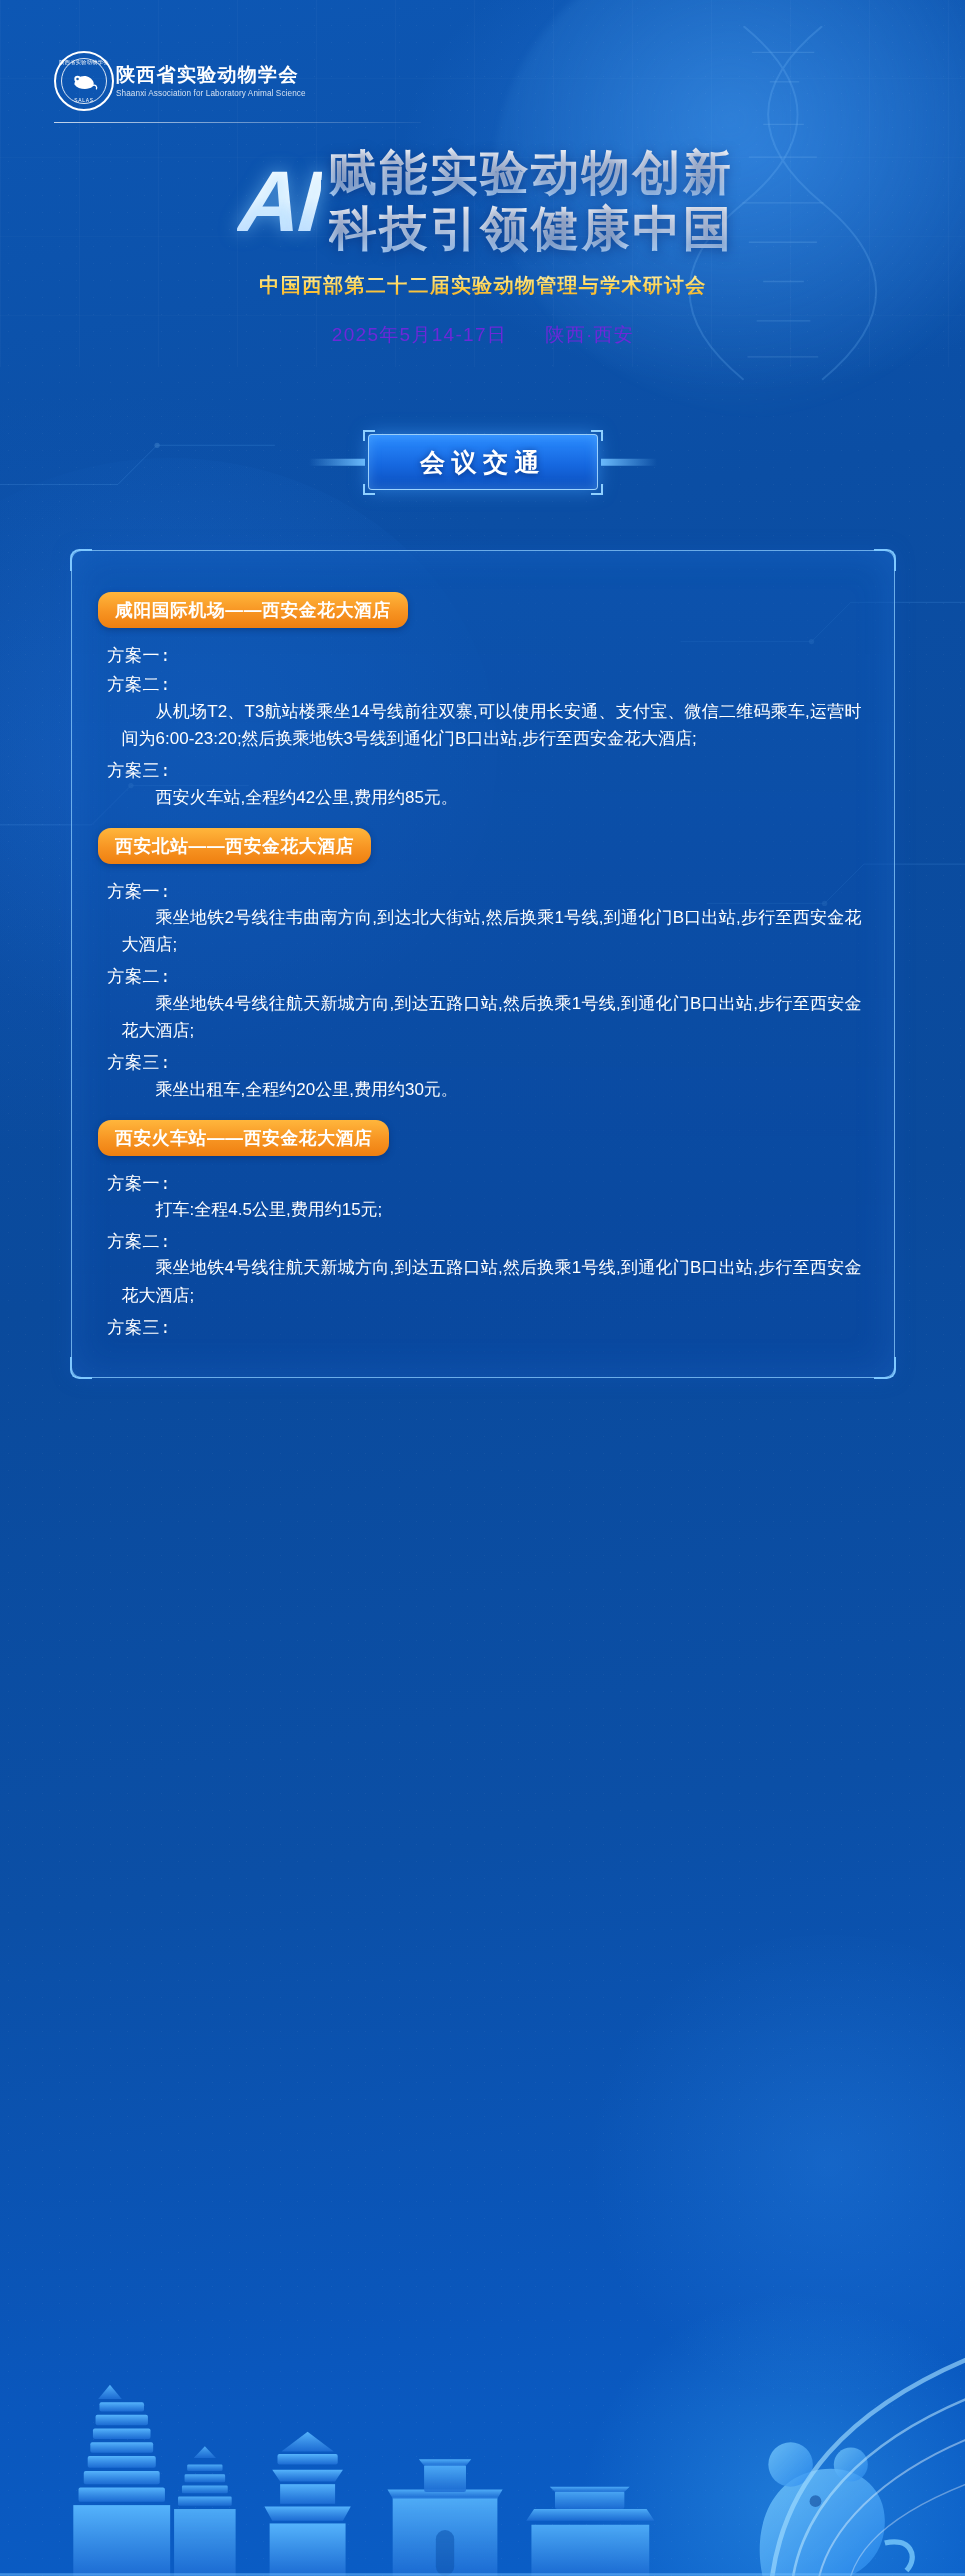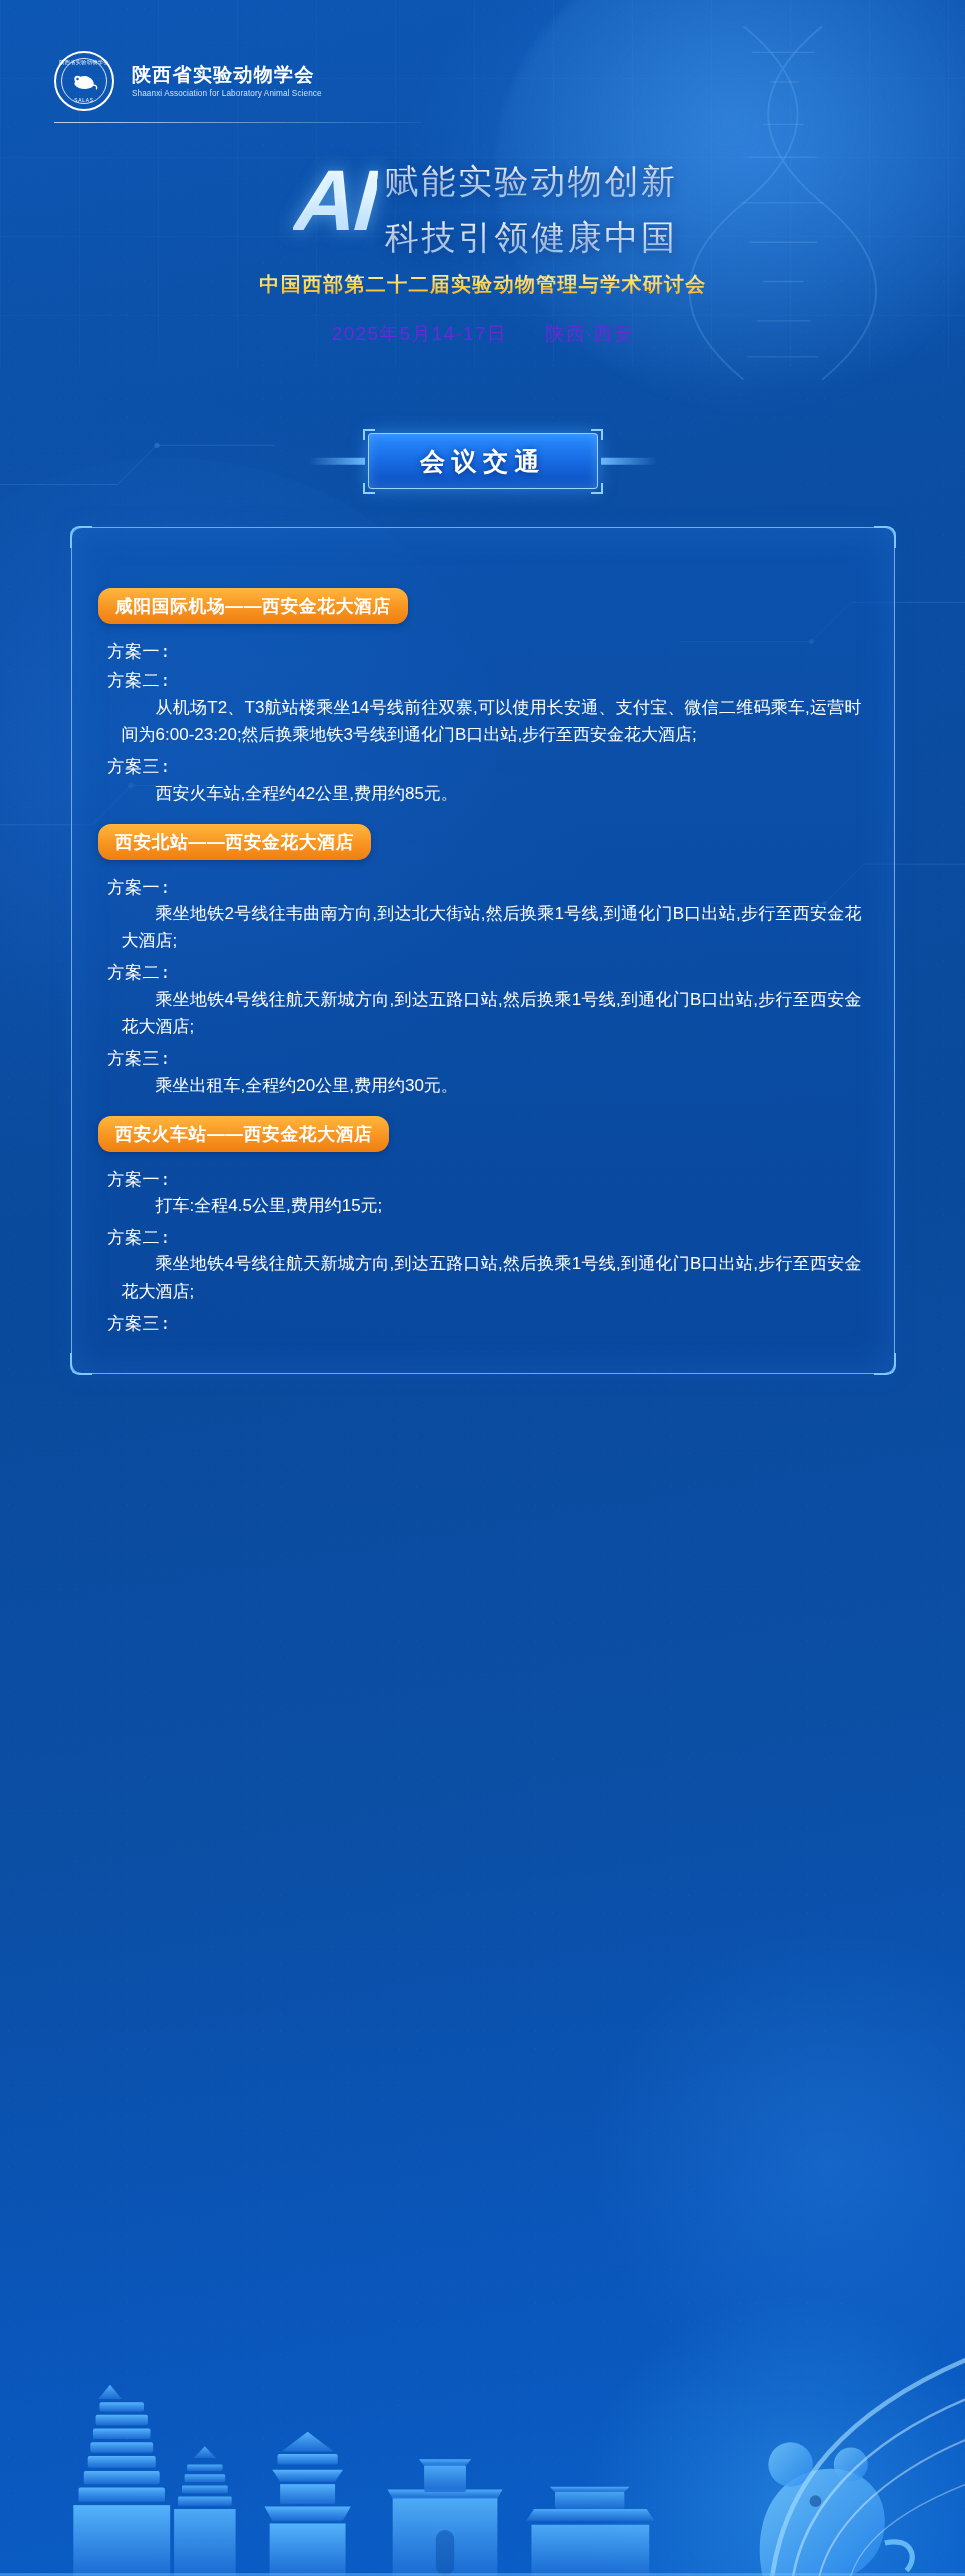--- a/index.html
+++ b/index.html
@@ -48,21 +48,21 @@
     background-image:
       linear-gradient(90deg, rgba(255,255,255,0.05) 0.7px, rgba(0,0,0,0) 0.7px),
       linear-gradient(0deg, rgba(255,255,255,0.04) 0.7px, rgba(0,0,0,0) 0.7px);
     background-size: 79px 79px, 79px 79px;
     opacity:.5;
   }
 
   
   .header {
     position: relative; z-index: 5;
-    display: flex; align-items: center; gap: 18px;
+    display: flex; align-items: center; gap: 2px;
     padding: 51px 0 0 54px;
   }
   .logo-mark {
     width: 60px; height: 60px; border-radius: 50%;
     border: 2px solid #ffffff;
     display: flex; align-items: center; justify-content: center;
     position: relative; flex: none;
   }
   .logo-mark .inner-ring {
     position:absolute; inset: 4.6px; border-radius: 50%;
@@ -106,25 +106,24 @@
     background: linear-gradient(180deg, #ffffff 0%, #ffffff 45%, #bcdcff 100%);
     -webkit-background-clip: text; background-clip: text; color: transparent;
     text-shadow: 0 0 18.3px rgba(140,210,255,.55);
     transform: skewX(-4deg);
     margin-right: 5.2px;
   }
   .main-title {
     text-align: left;
   }
   .main-title .l1, .main-title .l2 {
-    font-size: 34px; font-weight: 400; letter-spacing: 2.6px; line-height: 1.18;
+    font-size: 48px; font-weight: 700; letter-spacing: 2.6px; line-height: 1.18;
     background: linear-gradient(180deg, #ffffff 0%, #f2f8ff 40%, #a9d4ff 100%);
     -webkit-background-clip: text; background-clip: text; color: transparent;
     text-shadow: 0 2px 10.5px rgba(10,40,110,.55);
-    margin-top: 16px;
   }
   .subtitle {
     margin-top: 14.4px;
     font-size: 20px; font-weight: 700; letter-spacing: 1.3px;
     background: linear-gradient(180deg, #fff3b0 0%, #ffd34d 55%, #f2a81d 100%);
     -webkit-background-clip: text; background-clip: text; color: transparent;
   }
   .datebar {
     margin-top: 23px; color: #6d28d9; font-size: 19px; letter-spacing: 1.3px;
   }
@@ -158,26 +157,26 @@
     position:absolute; width: 11.8px; height: 11.8px; border: 2px solid #8fd0ff;
   }
   .rc-tl { left:-5.9px; top:-5.9px; border-right:none; border-bottom:none; }
   .rc-tr { right:-5.9px; top:-5.9px; border-left:none; border-bottom:none; }
   .rc-bl { left:-5.9px; bottom:-5.9px; border-right:none; border-top:none; }
   .rc-br { right:-5.9px; bottom:-5.9px; border-left:none; border-top:none; }
 
   
   .card {
     position: relative; z-index: 5;
-    margin: 38px 71px 0 71px;
+    margin: 60px 71px 0 71px;
     border: 1.3px solid rgba(140,205,255,.75);
     border-radius: 10.5px;
     background: linear-gradient(180deg, rgba(13,86,180,.55) 0%, rgba(10,70,160,.50) 100%);
     box-shadow: inset 0 0 39px rgba(60,150,255,.18), 0 0 19.6px rgba(20,90,190,.35);
-    padding: 60px 26px 37px 26px;
+    padding: 41px 26px 37px 26px;
   }
   .card-corner {
     position:absolute; width: 22px; height: 22px; border: 2px solid #7fc8ff;
   }
   .cc-tl { left:-2px; top:-2px; border-right:none; border-bottom:none; border-top-left-radius: 9.2px; }
   .cc-tr { right:-2px; top:-2px; border-left:none; border-bottom:none; border-top-right-radius: 9.2px; }
   .cc-bl { left:-2px; bottom:-2px; border-right:none; border-top:none; border-bottom-left-radius: 9.2px; }
   .cc-br { right:-2px; bottom:-2px; border-left:none; border-top:none; border-bottom-right-radius: 9.2px; }
 
   .route-pill {

